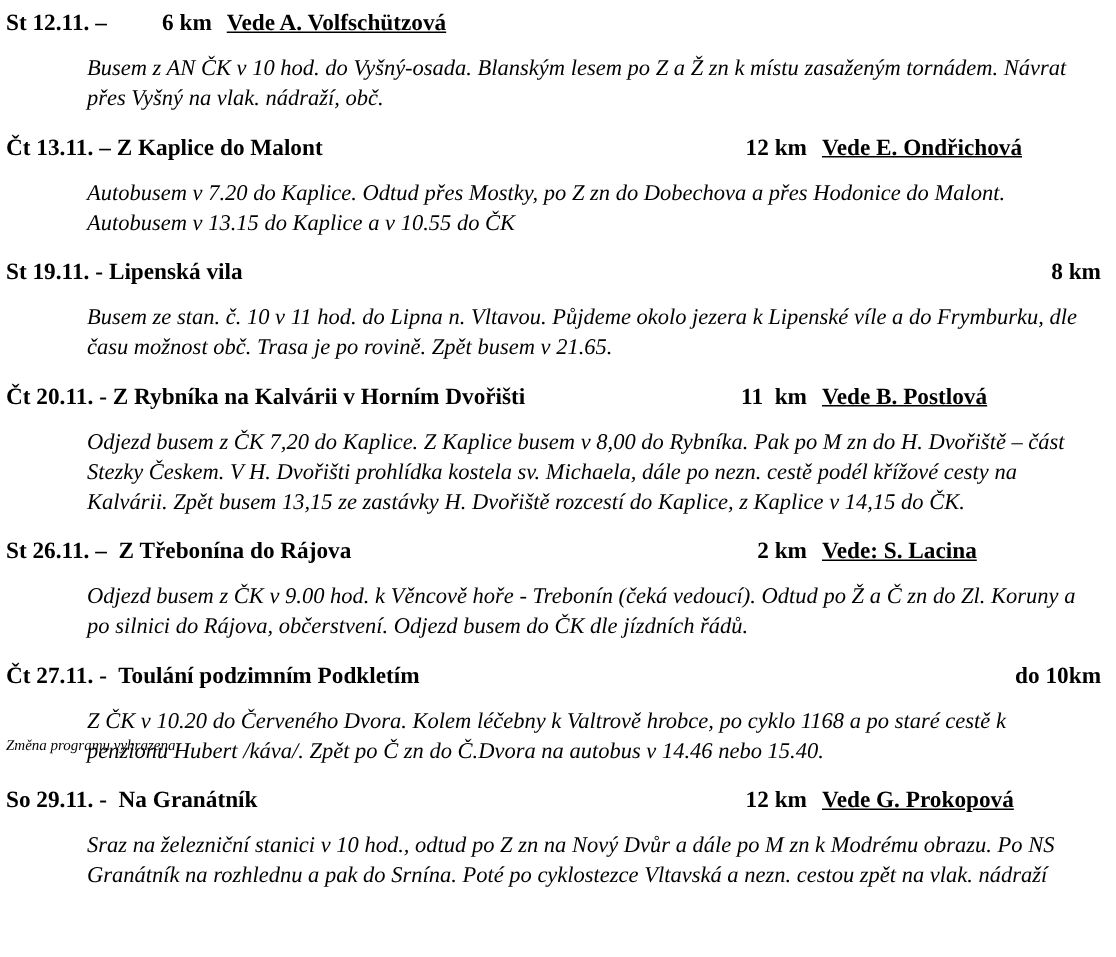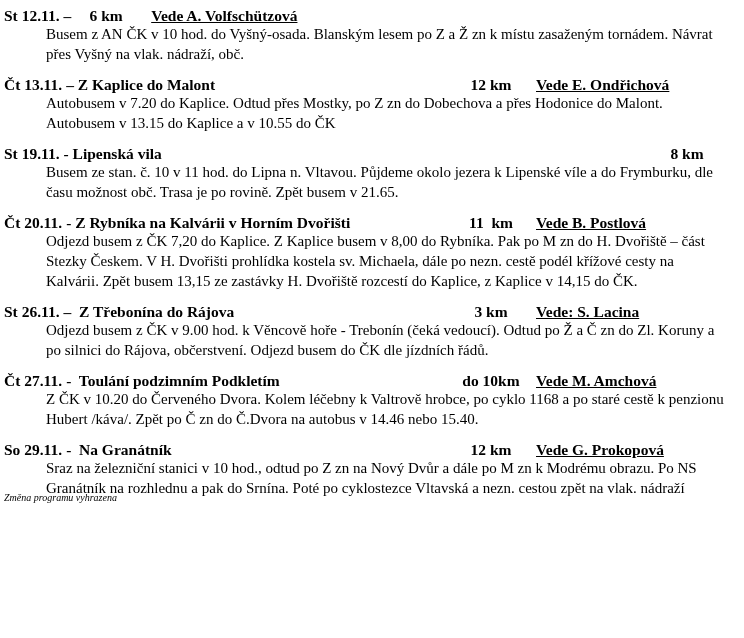--- a/index.html
+++ b/index.html
@@ -11,21 +11,21 @@
     height: 638px;
     background: #ffffff;
     font-family: "Liberation Serif", serif;
     color: #000000;
     overflow: hidden;
   }
   .page {
     position: relative;
     width: 744px;
     height: 512px;
-    padding: 6px 12px 0 4px;
+    padding: 6px 0 0 4px;
     box-sizing: border-box;
   }
   .entry {
     margin-bottom: 10px;
   }
   .entry-header {
     display: flex;
     align-items: baseline;
     font-weight: bold;
     font-size: 15.5px;
@@ -34,40 +34,41 @@
   }
   .hdr-date {
     flex: 0 0 auto;
   }
   .hdr-title {
     flex: 1 1 auto;
     padding-left: 4px;
   }
   .hdr-dist {
     flex: 0 0 auto;
-    text-align: center;
+    text-align: right;
     padding-right: 10px;
     min-width: 70px;
   }
   .hdr-lead {
     flex: 0 0 auto;
     text-align: left;
     width: 196px;
     text-decoration: underline;
   }
   .entry-body {
     font-size: 15px;
     line-height: 1.32;
     text-indent: 0;
     padding-left: 42px;
     padding-right: 4px;
     text-align: left;
   }
   .entry-body p {
-    margin: 0;
+    margin: 12px;
+    font-style: italic;
   }
   .footer-note {
     position: absolute;
     left: 4px;
     bottom: 8px;
     font-style: italic;
     font-size: 10px;
     line-height: 1.25;
   }
 </style>
@@ -119,34 +120,33 @@
     </div>
     <div class="entry-body">
       <p>Odjezd busem z ČK 7,20 do Kaplice. Z Kaplice busem v 8,00 do Rybníka. Pak po M zn do H. Dvořiště – část Stezky Českem. V H. Dvořišti prohlídka kostela sv. Michaela, dále po nezn. cestě podél křížové cesty na Kalvárii. Zpět busem 13,15 ze zastávky H. Dvořiště rozcestí do Kaplice, z Kaplice v 14,15 do ČK.</p>
     </div>
   </div>
 
   <div class="entry">
     <div class="entry-header">
       <span class="hdr-date">St 26.11.</span>
       <span class="hdr-title">–  Z Třebonína do Rájova</span>
-      <span class="hdr-dist">3 km</span>
+      <span class="hdr-dist">2 km</span>
       <span class="hdr-lead">Vede: S. Lacina</span>
     </div>
     <div class="entry-body">
       <p>Odjezd busem z ČK  v 9.00 hod. k Věncově hoře - Trebonín (čeká vedoucí). Odtud po Ž a Č zn do Zl. Koruny a po silnici do Rájova, občerstvení. Odjezd busem do ČK dle jízdních řádů.</p>
     </div>
   </div>
 
   <div class="entry">
     <div class="entry-header">
       <span class="hdr-date">Čt 27.11.</span>
       <span class="hdr-title">-  Toulání podzimním Podkletím</span>
       <span class="hdr-dist">do 10km</span>
-      <span class="hdr-lead">Vede M. Amchová</span>
     </div>
     <div class="entry-body">
       <p>Z ČK v 10.20 do Červeného Dvora. Kolem léčebny k Valtrově hrobce, po cyklo 1168  a po staré cestě k penzionu Hubert /káva/. Zpět po Č zn do Č.Dvora na autobus v 14.46 nebo  15.40.</p>
     </div>
   </div>
 
   <div class="entry">
     <div class="entry-header">
       <span class="hdr-date">So 29.11.</span>
       <span class="hdr-title">-  Na Granátník</span>

